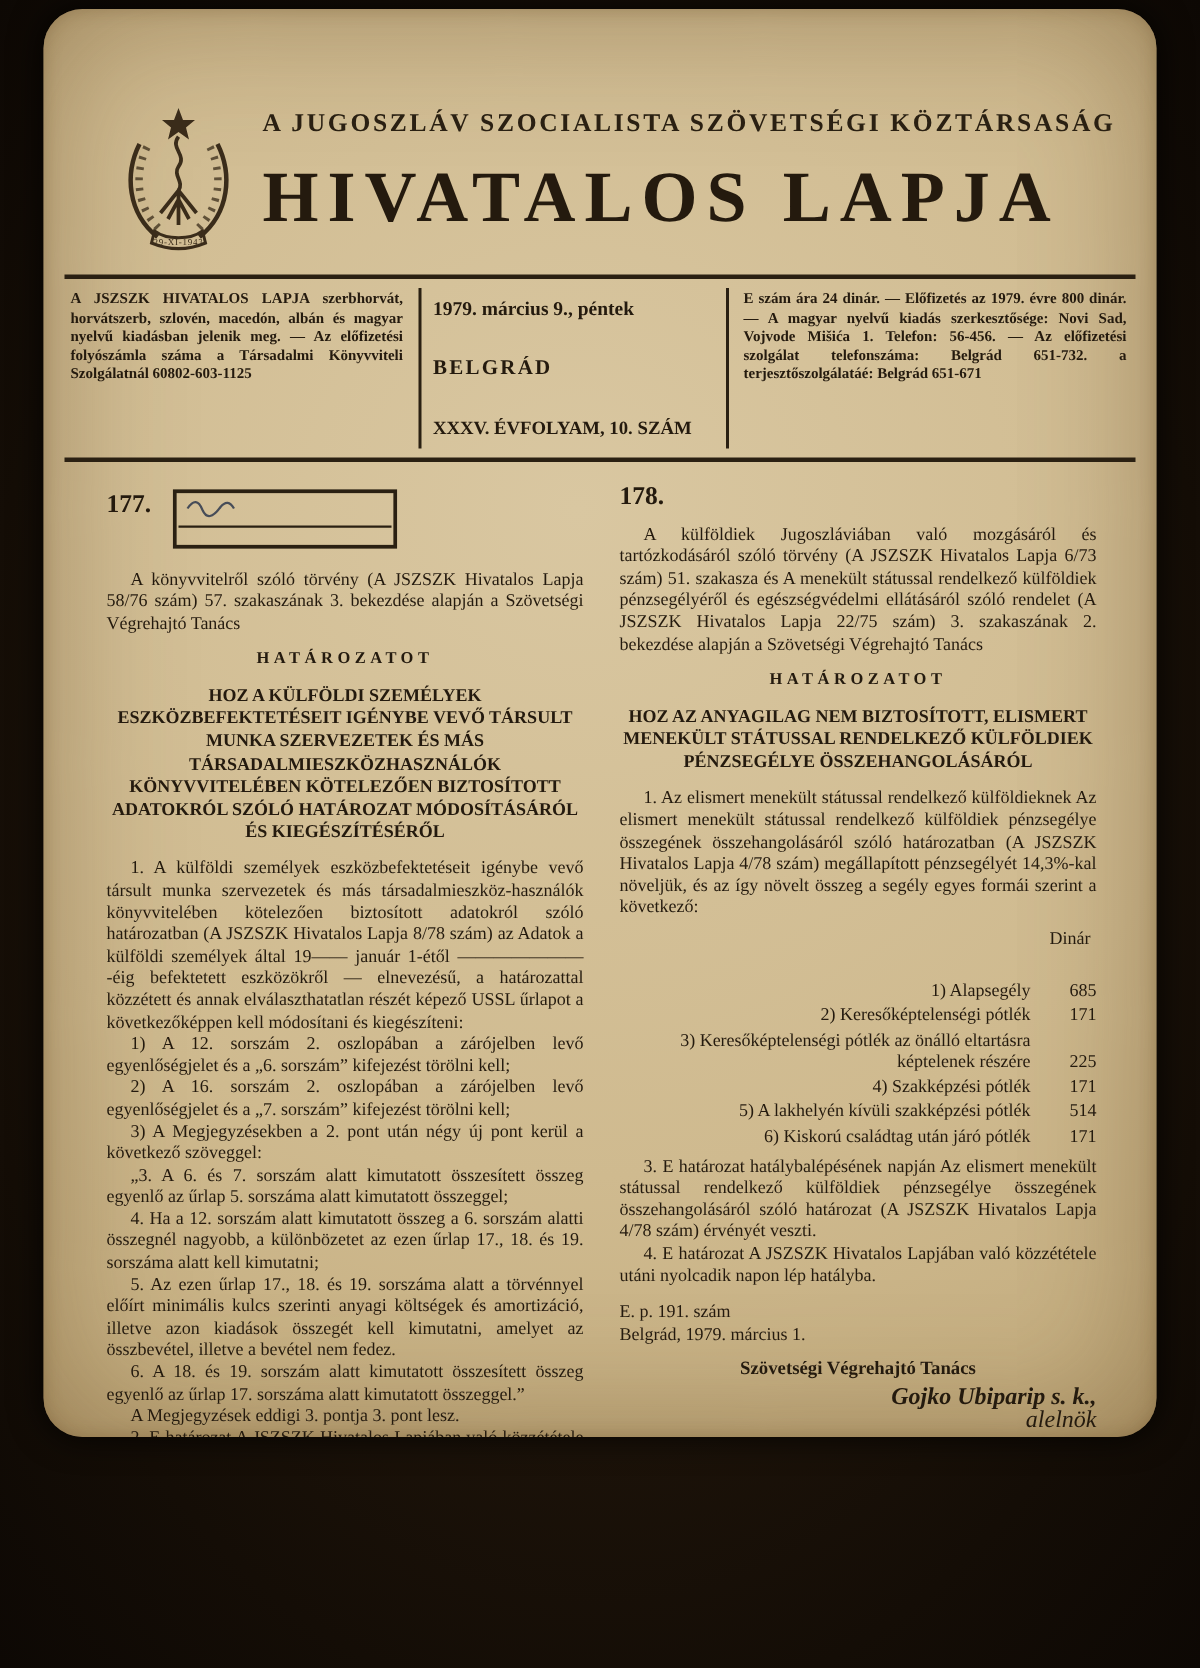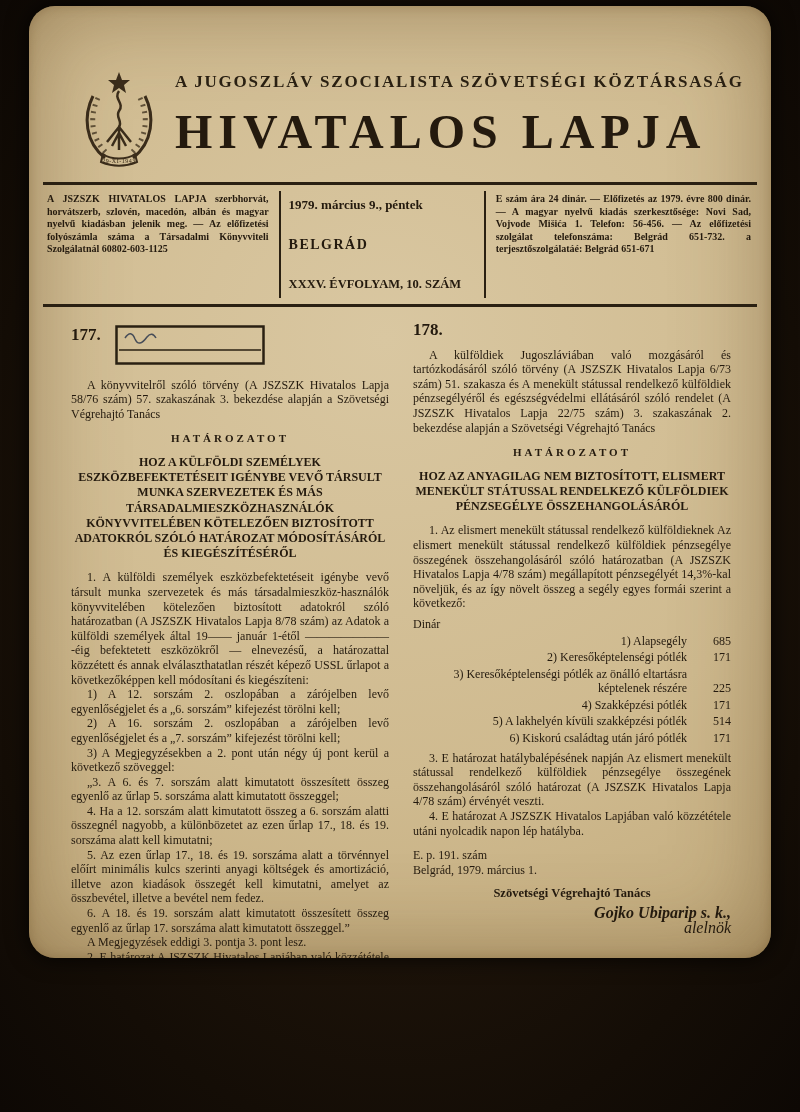--- a/index.html
+++ b/index.html
@@ -51,21 +51,21 @@
   .indent { text-indent:16px; }
   .decree-word  { margin:10px 0 9px; text-align:center; font-weight:bold; font-size:11px; letter-spacing:3px; }
   .decree-title { margin:0 0 9px; text-align:center; font-weight:bold; font-size:12px; line-height:15.2px; }
   .ref-block { margin-top:10px; }
   .council { margin:9px 0 5px; text-align:center; font-weight:bold; font-size:12.5px; }
   .signature { width:62%; margin-left:auto; text-align:right; font-size:16px;font-style:italic; }
   .signer { font-weight:bold; }
 
   
   .benefits { margin:6px 0 5px; }
-  .currency-header { text-align:left; padding-right:4px; margin-bottom:2px; }
+  .currency-header { text-align:right; padding-right:4px; margin-bottom:20px; }
   .benefit-row { display:flex; align-items:flex-end; margin-bottom:2px; }
   .b-label { flex:1; text-align:right; }
   .b-val { flex:0 0 44px; text-align:right; }
 
   
   .stamp-box { display:inline-block; margin-top:2px; }
   .bottom-stamp {
     position:absolute; left:318px; top:1000px; width:150px; height:112px;
     opacity:.55; transform:rotate(-9deg);
   }

